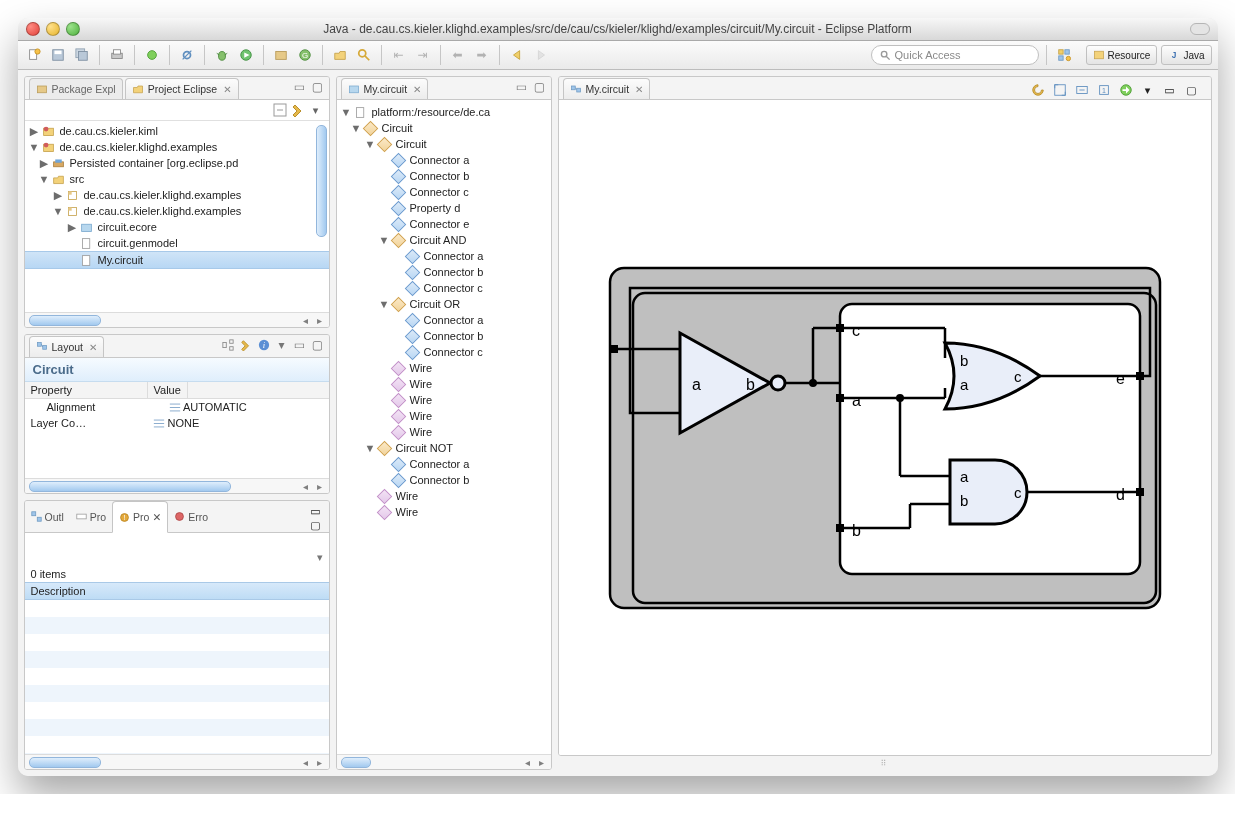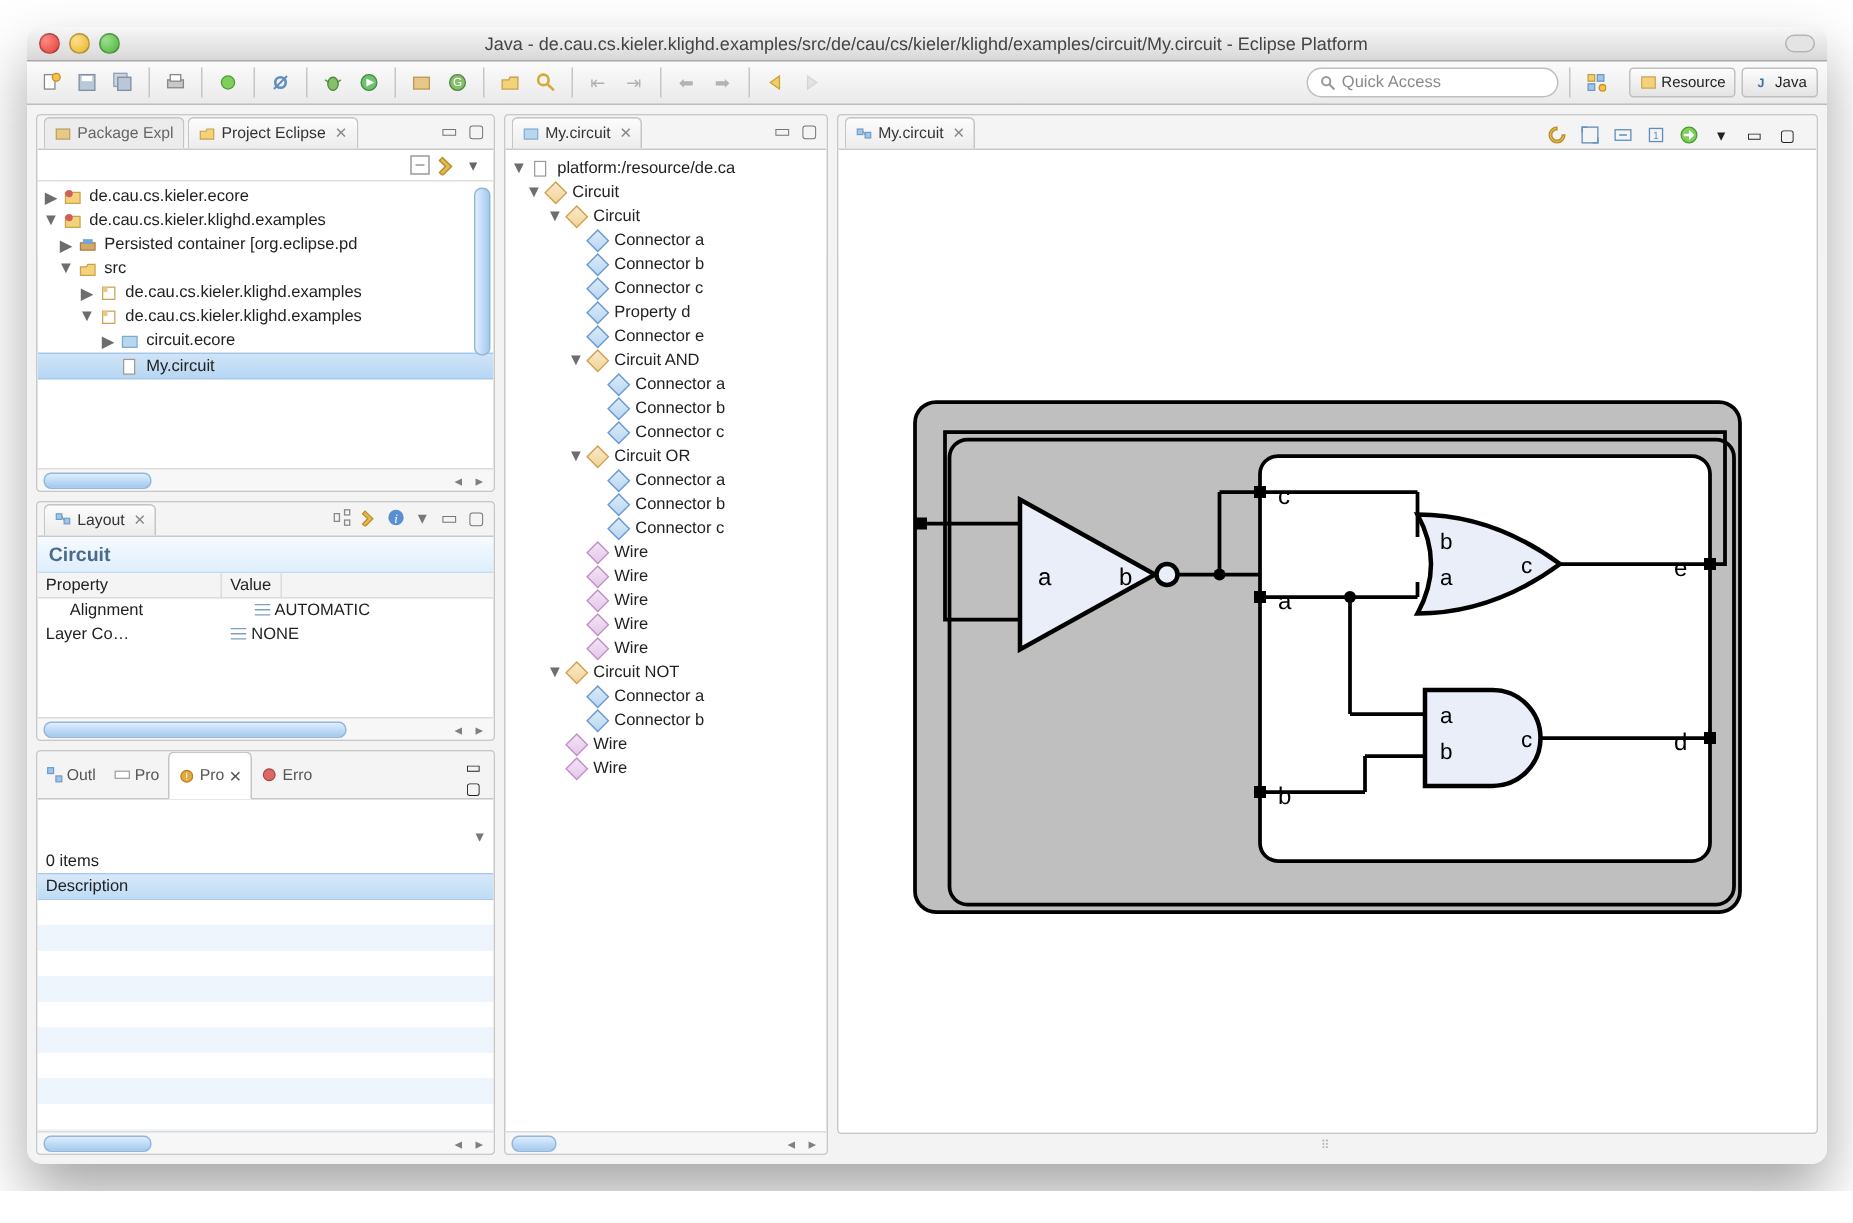--- a/index.html
+++ b/index.html
@@ -258,21 +258,21 @@
         <div class="tree">
           <div class="vsbar"></div>
           <div class="tree-row">
               <span class="tw">▶</span>
               <span class="ticon">
                 <svg width="13" height="13" viewBox="0 0 16 16">
                   <rect x="2" y="4" width="12" height="9" fill="#f3d27a" stroke="#c6a24d"></rect>
                   <circle cx="5" cy="5" r="3" fill="#d15c5c"></circle>
                 </svg>
               </span>
-              <span class="tlabel">de.cau.cs.kieler.ecore</span>
+              <span class="tlabel">de.cau.cs.kieler.kiml</span>
             </div>
           <div class="tree-row">
               <span class="tw">▼</span>
               <span class="ticon">
                 <svg width="13" height="13" viewBox="0 0 16 16">
                   <rect x="2" y="4" width="12" height="9" fill="#f3d27a" stroke="#c6a24d"></rect>
                   <circle cx="5" cy="5" r="3" fill="#d15c5c"></circle>
                 </svg>
               </span>
               <span class="tlabel">de.cau.cs.kieler.klighd.examples</span>
@@ -317,20 +317,29 @@
               <span class="tlabel">de.cau.cs.kieler.klighd.examples</span>
             </div>
           <div class="tree-row ind-3">
               <span class="tw">▶</span>
               <span class="ticon">
                 <svg width="13" height="13" viewBox="0 0 16 16">
                   <rect x="2" y="4" width="12" height="9" fill="#b7d7ee" stroke="#7aa9cf"></rect>
                 </svg>
               </span>
               <span class="tlabel">circuit.ecore</span>
+            </div>
+          <div class="tree-row ind-3">
+              <span class="tw"></span>
+              <span class="ticon i-file">
+                <svg width="13" height="13" viewBox="0 0 16 16">
+                  <rect x="3" y="2" width="9" height="12" fill="#fff" stroke="#9a9a9a"></rect>
+                </svg>
+              </span>
+              <span class="tlabel">circuit.genmodel</span>
             </div>
           <div class="tree-row ind-3 sel">
               <span class="tw"></span>
               <span class="ticon i-file">
                 <svg width="13" height="13" viewBox="0 0 16 16">
                   <rect x="3" y="2" width="9" height="12" fill="#fff" stroke="#9a9a9a"></rect>
                 </svg>
               </span>
               <span class="tlabel">My.circuit</span>
             </div>

